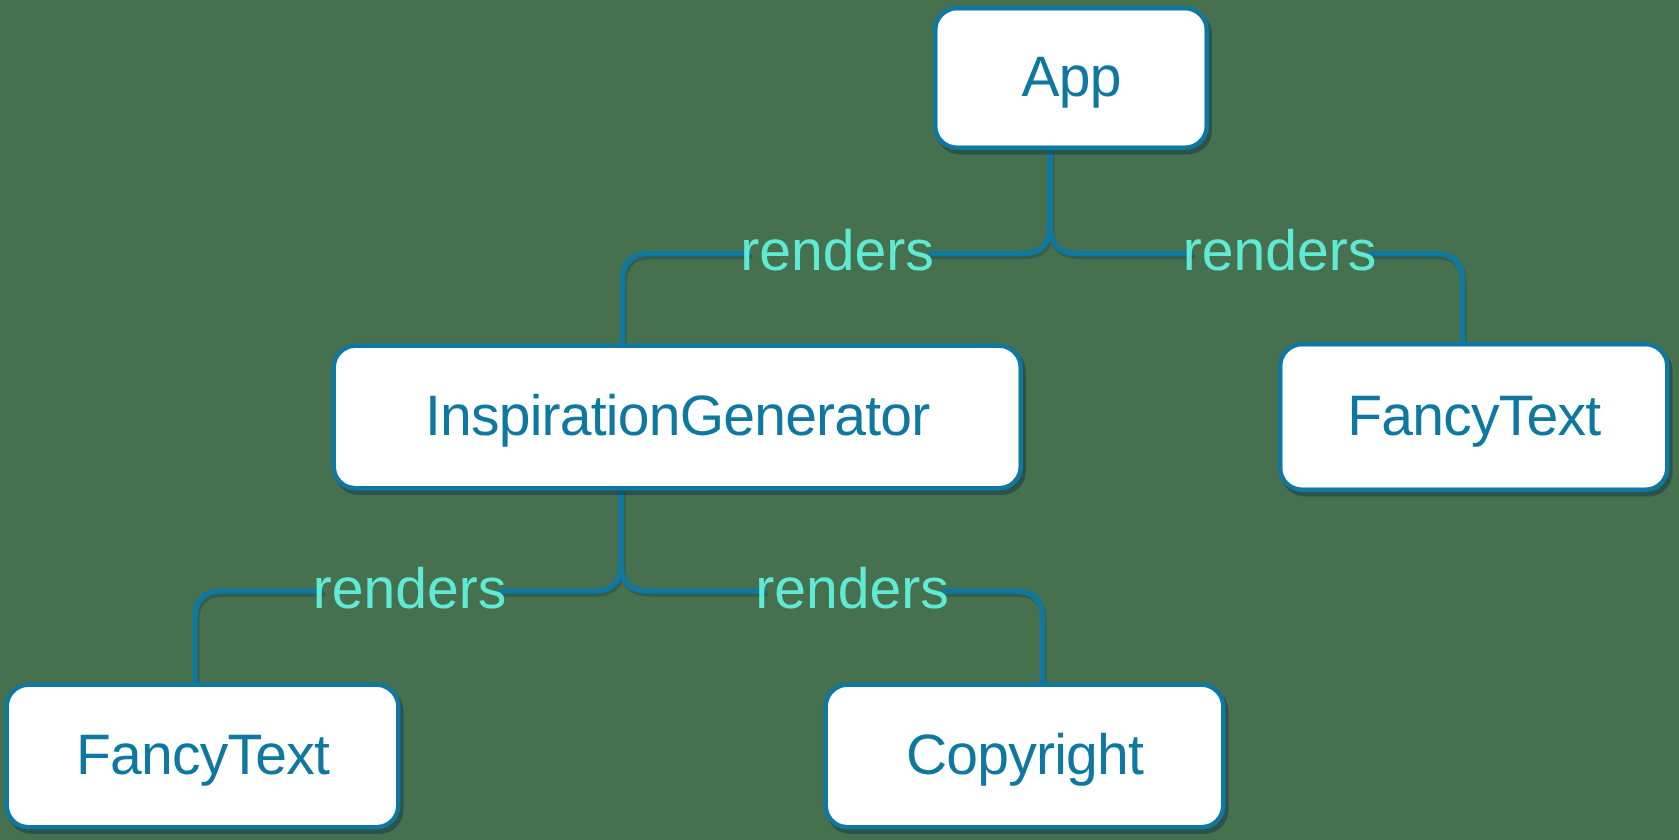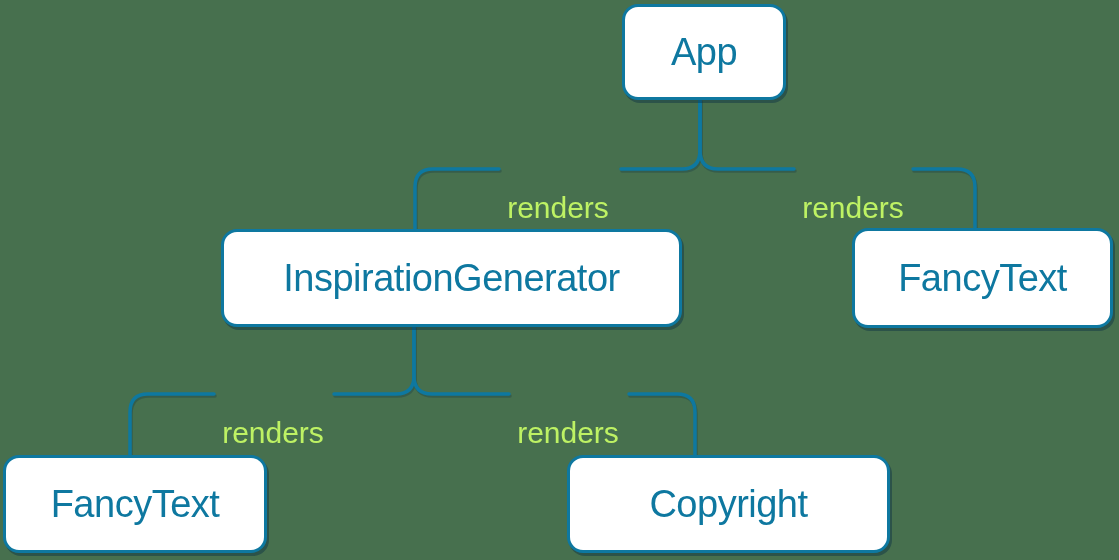--- a/index.html
+++ b/index.html
@@ -43,33 +43,32 @@
     align-items: center;
     justify-content: center;
   }
   .node-label {
     color: #0e78a0;
     font-size: 38px;
     line-height: 1;
     white-space: nowrap;
     letter-spacing: -0.5px;
   }
-  .node-app        { left: 622px; top: 4px;   width: 164px; height: 96px; }
+  .node-app        { left: 622px; top: 4px;   width: 184px; height: 96px; }
   .node-ig         { left: 196px; top: 229px; width: 461px; height: 98px; margin-left: 25px; }
   .node-ft-top     { left: 852px; top: 228px; width: 261px; height: 100px; }
   .node-ft-bottom  { left: 3px;   top: 455px; width: 264px; height: 98px; }
-  .node-copyright  { left: 567px; top: 455px; width: 323px; height: 98px; }
+  .node-copyright  { left: 549px; top: 455px; width: 268px; height: 98px; }
   .edge-label {
     position: absolute;
     transform: translate(-50%, -50%);
-    color: #bef264;
-    font-size: 30px;
+    color: #5eead4;
+    font-size: 38px;
     line-height: 1;
     white-space: nowrap;
-    margin-top: 40px;
   }
   .edge-label-1 { left: 558px; top: 168px; }
   .edge-label-2 { left: 853px; top: 168px; }
   .edge-label-3 { left: 273px; top: 393px; }
   .edge-label-4 { left: 568px; top: 393px; }
 </style>
 </head>
 <body>
 
 <div class="diagram">

